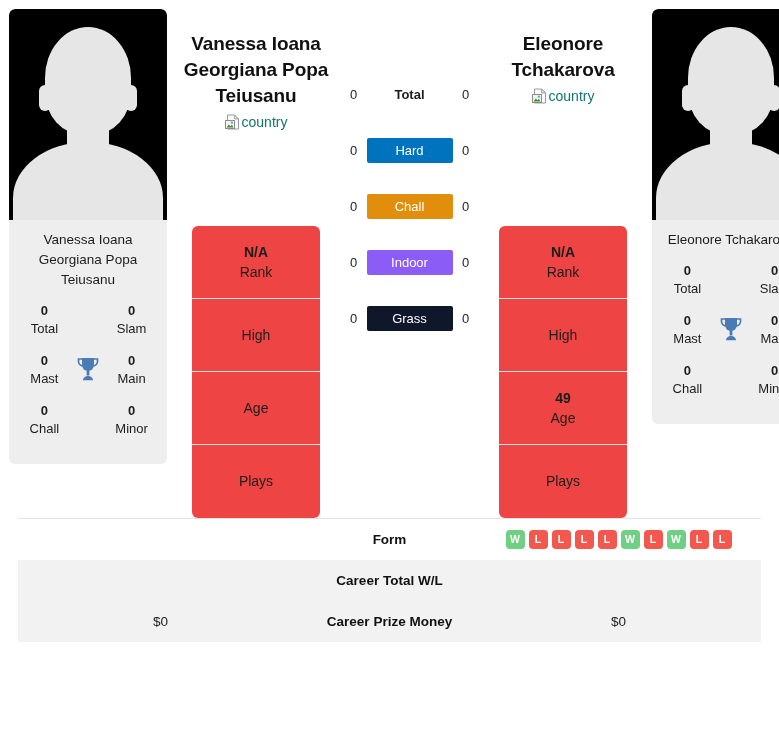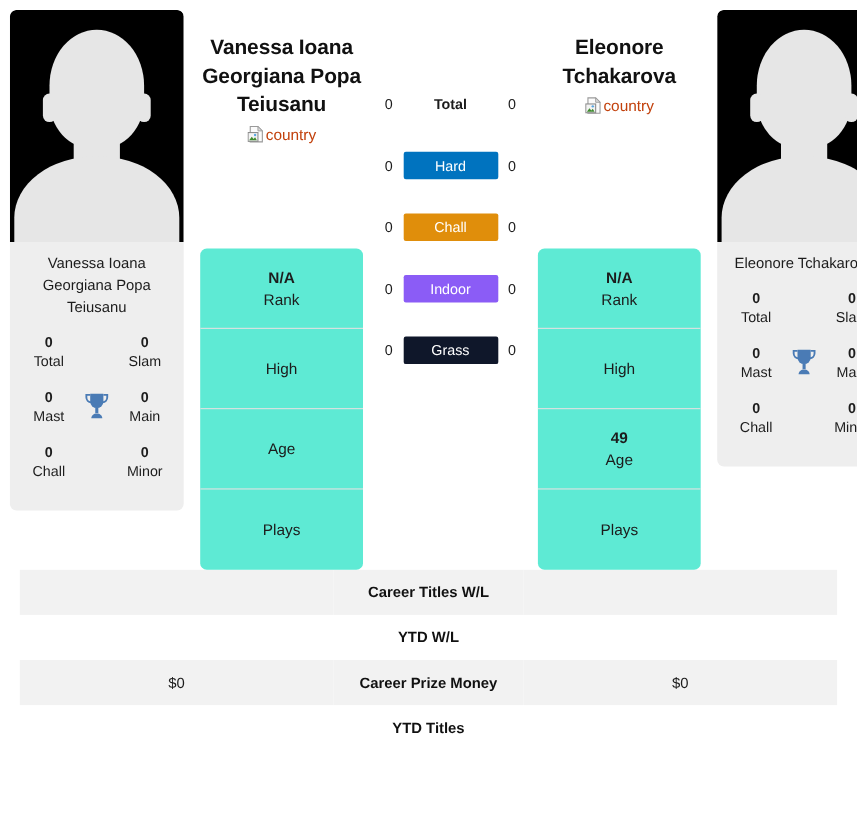--- a/index.html
+++ b/index.html
@@ -107,33 +107,33 @@
     font-weight: bold;
     line-height: 26px;
     text-align: center;
     color: #111111;
     margin: 0 0 5px 0;
     letter-spacing: -0.1px;
   }
   .country-line {
     display: flex; align-items: center;
     justify-content: center;
-    font-size: 14px; color: #c2410c;
+    font-size: 14px; color: #0f766e;
     gap: 1px;
   }
   .broken-img {
     width: 16px; height: 16px;
     position: relative; display: inline-block;
     flex: 0 0 16px;
   }
   .broken-img svg { display: block; }
 
   .info-card {
-    width: 148px;
-    background: #5eead4;
+    width: 128px;
+    background: #ef4444;
     border-radius: 6px;
     overflow: hidden;
     margin-top: auto;
   }
   .info-row {
     height: 73px;
     display: flex; flex-direction: column;
     align-items: center; justify-content: center;
     border-bottom: 1px solid #e2e2e2;
     text-align: center;
@@ -413,41 +413,51 @@
           </div>
         </div>
       </div>
     </div>
 
   </div>
 
   <table class="cmp-table">
     <tbody>
 
+      <tr class="first">
+        <td class="side">
+          <div class="form-badges"></div>
+        </td>
+        <td class="mid">Form</td>
+        <td class="side">
+          <div class="form-badges">
+              <span class="badge" style="background: rgb(111, 207, 130);">W</span>
+              <span class="badge" style="background: rgb(242, 88, 77);">L</span>
+              <span class="badge" style="background: rgb(242, 88, 77);">L</span>
+              <span class="badge" style="background: rgb(242, 88, 77);">L</span>
+              <span class="badge" style="background: rgb(242, 88, 77);">L</span>
+              <span class="badge" style="background: rgb(111, 207, 130);">W</span>
+              <span class="badge" style="background: rgb(242, 88, 77);">L</span>
+              <span class="badge" style="background: rgb(111, 207, 130);">W</span>
+              <span class="badge" style="background: rgb(242, 88, 77);">L</span>
+              <span class="badge" style="background: rgb(242, 88, 77);">L</span>
+            </div>
+        </td>
+      </tr>
 
       <tr class="shade">
         <td class="side"></td>
-        <td class="mid">Career Titles W/L</td>
+        <td class="mid">Career Total W/L</td>
         <td class="side"></td>
       </tr>
 
-      <tr>
-        <td class="side"></td>
-        <td class="mid">YTD W/L</td>
-        <td class="side"></td>
-      </tr>
 
       <tr class="shade">
         <td class="side">$0</td>
         <td class="mid">Career Prize Money</td>
         <td class="side">$0</td>
       </tr>
 
-      <tr>
-        <td class="side"></td>
-        <td class="mid">YTD Titles</td>
-        <td class="side"></td>
-      </tr>
 
     </tbody>
   </table>
 
 </div>
 
 </body></html>

